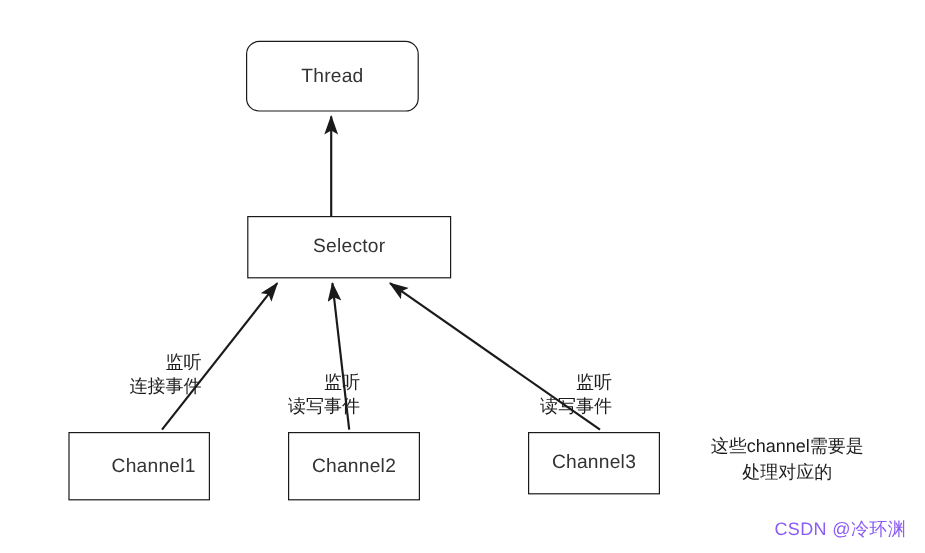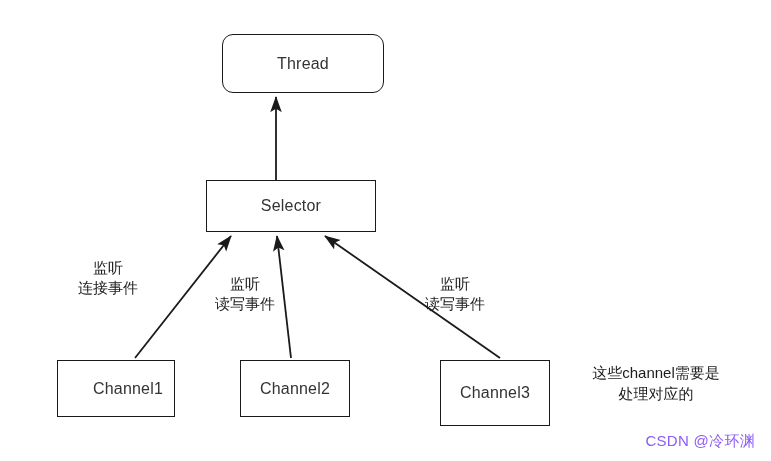--- a/index.html
+++ b/index.html
@@ -34,23 +34,23 @@
     justify-content: center;
     color: #333333;
     font-size: 16px;
     letter-spacing: 0.2px;
     z-index: 2;
   }
   .node.rounded {
     border-radius: 11px;
   }
   #node-thread {
-    left: 222px;
+    left: 205px;
     top: 34px;
-    width: 162px;
+    width: 144px;
     height: 59px;
   }
   #node-selector {
     left: 190px;
     top: 180px;
     width: 170px;
     height: 52px;
     margin-left: 16px;
   }
   #node-channel1 {
@@ -63,30 +63,31 @@
   #node-channel2 {
     left: 240px;
     top: 360px;
     width: 110px;
     height: 57px;
   }
   #node-channel3 {
     left: 440px;
     top: 360px;
     width: 110px;
-    height: 66px;
+    height: 52px;
   }
   .edge-label {
     position: absolute;
     color: #1c1c1c;
     font-size: 15px;
     line-height: 1.35;
-    text-align: center;
+    text-align: right;
     white-space: pre-line;
     z-index: 3;
+    margin-top: 35px;
   }
   .note {
     position: absolute;
     color: #1c1c1c;
     font-size: 15px;
     line-height: 1.4;
     text-align: center;
     white-space: pre-line;
     z-index: 3;
   }

